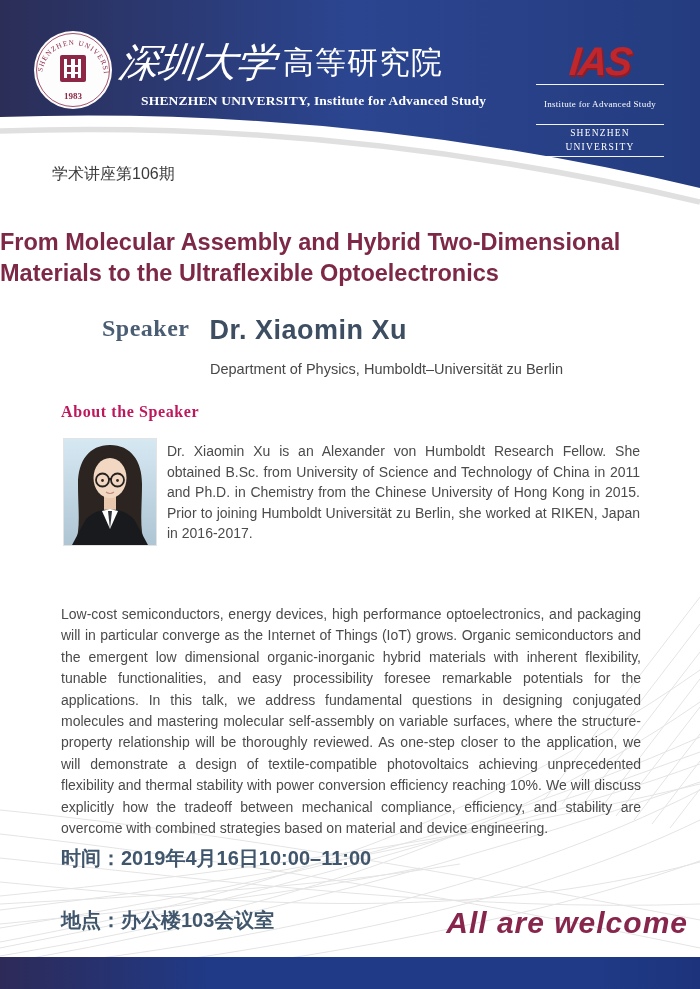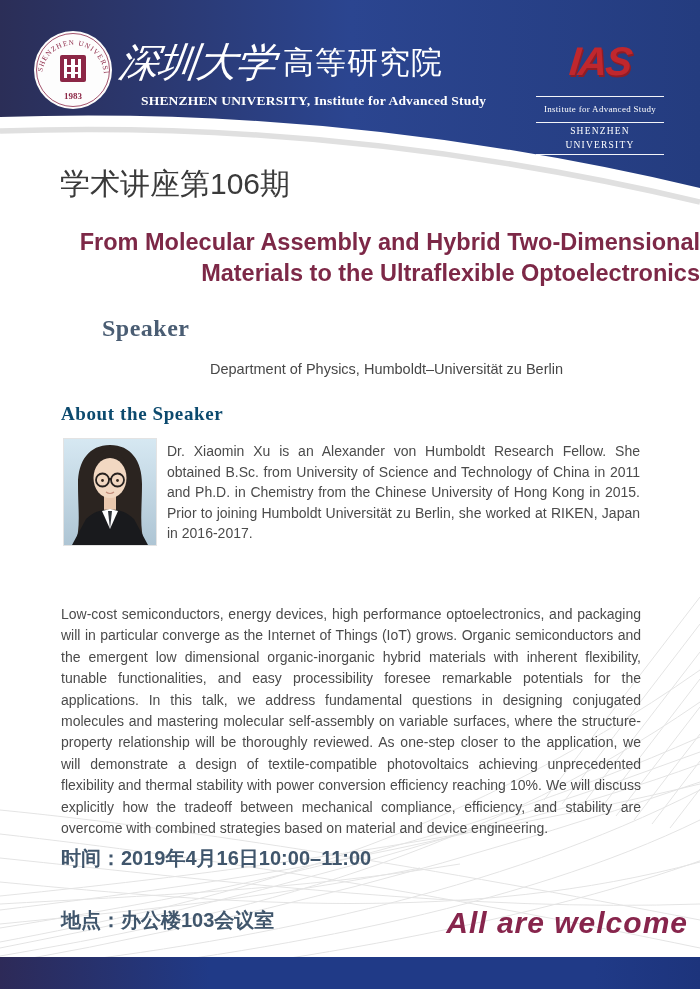--- a/index.html
+++ b/index.html
@@ -11,32 +11,32 @@
 
   
   .header-svg{left:0;top:0;z-index:1;}
   .seal{left:33px;top:30px;z-index:2;}
   .brand{left:119px;top:40px;display:flex;align-items:center;z-index:2;color:#ffffff;white-space:nowrap;}
   .brand-cal{font-size:40px;line-height:46px;font-weight:400;letter-spacing:-1px;transform:skewX(-7deg);font-family:"Liberation Serif",serif;font-style:italic;}
   .brand-inst{font-size:31px;line-height:40px;font-weight:400;margin-left:8px;letter-spacing:1px;}
   .brand-sub{left:121px;top:93px;color:#ffffff;font-family:"Liberation Serif",serif;font-weight:700;font-size:13.5px;letter-spacing:.2px;z-index:2;white-space:nowrap;margin-left:20px;}
   .ias{left:536px;top:40px;width:128px;text-align:center;z-index:2;color:#ffffff;}
   .ias-mark{font-size:40px;line-height:42px;font-weight:900;font-style:italic;color:#c0272d;letter-spacing:-2px;transform:skewX(-6deg);text-shadow:1.5px 1.5px 0 #8f1d26;}
-  .ias-cap1{margin-top:14px;border-top:1px solid rgba(255,255,255,.95);border-bottom:1px solid rgba(255,255,255,.95);
-    font-family:"Liberation Serif",serif;font-size:9px;line-height:13px;letter-spacing:.3px;padding:6px 0;}
+  .ias-cap1{margin-top:2px;border-top:1px solid rgba(255,255,255,.95);border-bottom:1px solid rgba(255,255,255,.95);
+    font-family:"Liberation Serif",serif;font-size:9px;line-height:13px;letter-spacing:.3px;padding:13px 0;}
   .ias-cap2{border-bottom:1px solid rgba(255,255,255,.95);font-family:"Liberation Serif",serif;font-size:9.5px;line-height:14px;letter-spacing:1.2px;padding:1px 0 2px 0;}
 
   
-  .series{left:60px;top:164px;font-size:30px;color:#3a3a3a;z-index:1;}
-  .title{left:0;top:227px;width:700px;text-align:right;font-size:23.5px;line-height:31px;font-weight:700;color:#7d2847;z-index:1;}
+  .series{left:52px;top:164px;font-size:16px;color:#3a3a3a;z-index:1;}
+  .title{left:0;top:227px;width:700px;text-align:left;font-size:23.5px;line-height:31px;font-weight:700;color:#7d2847;z-index:1;}
   .speaker-row{left:102px;top:315px;display:flex;align-items:flex-start;z-index:1;}
   .speaker-label{font-family:"Liberation Serif",serif;font-weight:700;font-size:24px;color:#4a5d73;letter-spacing:.5px;}
   .speaker-name{font-size:27px;font-weight:700;color:#3e4e62;margin-left:20px;letter-spacing:.5px;}
   .speaker-affil{left:210px;top:361px;font-size:14.5px;color:#474747;z-index:1;}
-  .section-h{font-family:"Liberation Serif",serif;font-weight:700;font-size:19px;color:#0c4a6e;letter-spacing:.6px;z-index:1;}
+  .section-h{font-family:"Liberation Serif",serif;font-weight:700;font-size:16px;color:#be185d;letter-spacing:.6px;z-index:1;}
   .about-h{left:61px;top:403px;}
   .photo{left:64px;top:439px;z-index:1;box-shadow:0 0 0 1px #e3e3e3;}
   .bio{left:167px;top:441px;width:473px;font-size:14px;line-height:20.5px;color:#4b4b4b;text-align:justify;z-index:1;}
   .talk-h{left:61px;top:575px;}
   .talk-body{left:61px;top:604px;width:580px;font-size:14px;line-height:21.4px;color:#4b4b4b;text-align:justify;z-index:1;}
   .details{left:61px;top:812px;font-size:20px;font-weight:700;color:#40566c;line-height:31px;z-index:1;white-space:pre-line;}
   .welcome{left:16px;top:906px;width:700px;text-align:right;z-index:1;color:#87254c;}
   .welcome-text{font-size:30px;font-weight:900;font-style:italic;letter-spacing:1px;}
   .welcome-exclaim{font-size:22px;font-weight:400;font-style:normal;margin-left:6px;}
   .footer-band{left:0;top:957px;width:700px;height:32px;z-index:2;
@@ -123,20 +123,21 @@
 
   <div class="abs series">学术讲座第106期</div>
 
   <div class="abs title">
     <div>From Molecular Assembly and Hybrid Two-Dimensional</div>
     <div>Materials to the Ultraflexible Optoelectronics</div>
   </div>
 
   <div class="abs speaker-row">
     <span class="speaker-label">Speaker</span>
+    <span class="speaker-name">Dr. Xiaomin Xu</span>
   </div>
   <div class="abs speaker-affil">Department of Physics, Humboldt–Universität zu Berlin</div>
 
   <div class="abs section-h about-h">About the Speaker</div>
 
   <svg class="abs photo" width="92" height="106" viewBox="0 0 92 106">
     <defs>
       <linearGradient id="photoBg" x1="0" y1="0" x2="0" y2="1">
         <stop offset="0" stop-color="#d6e8f2"></stop>
         <stop offset="1" stop-color="#aec5d4"></stop>

